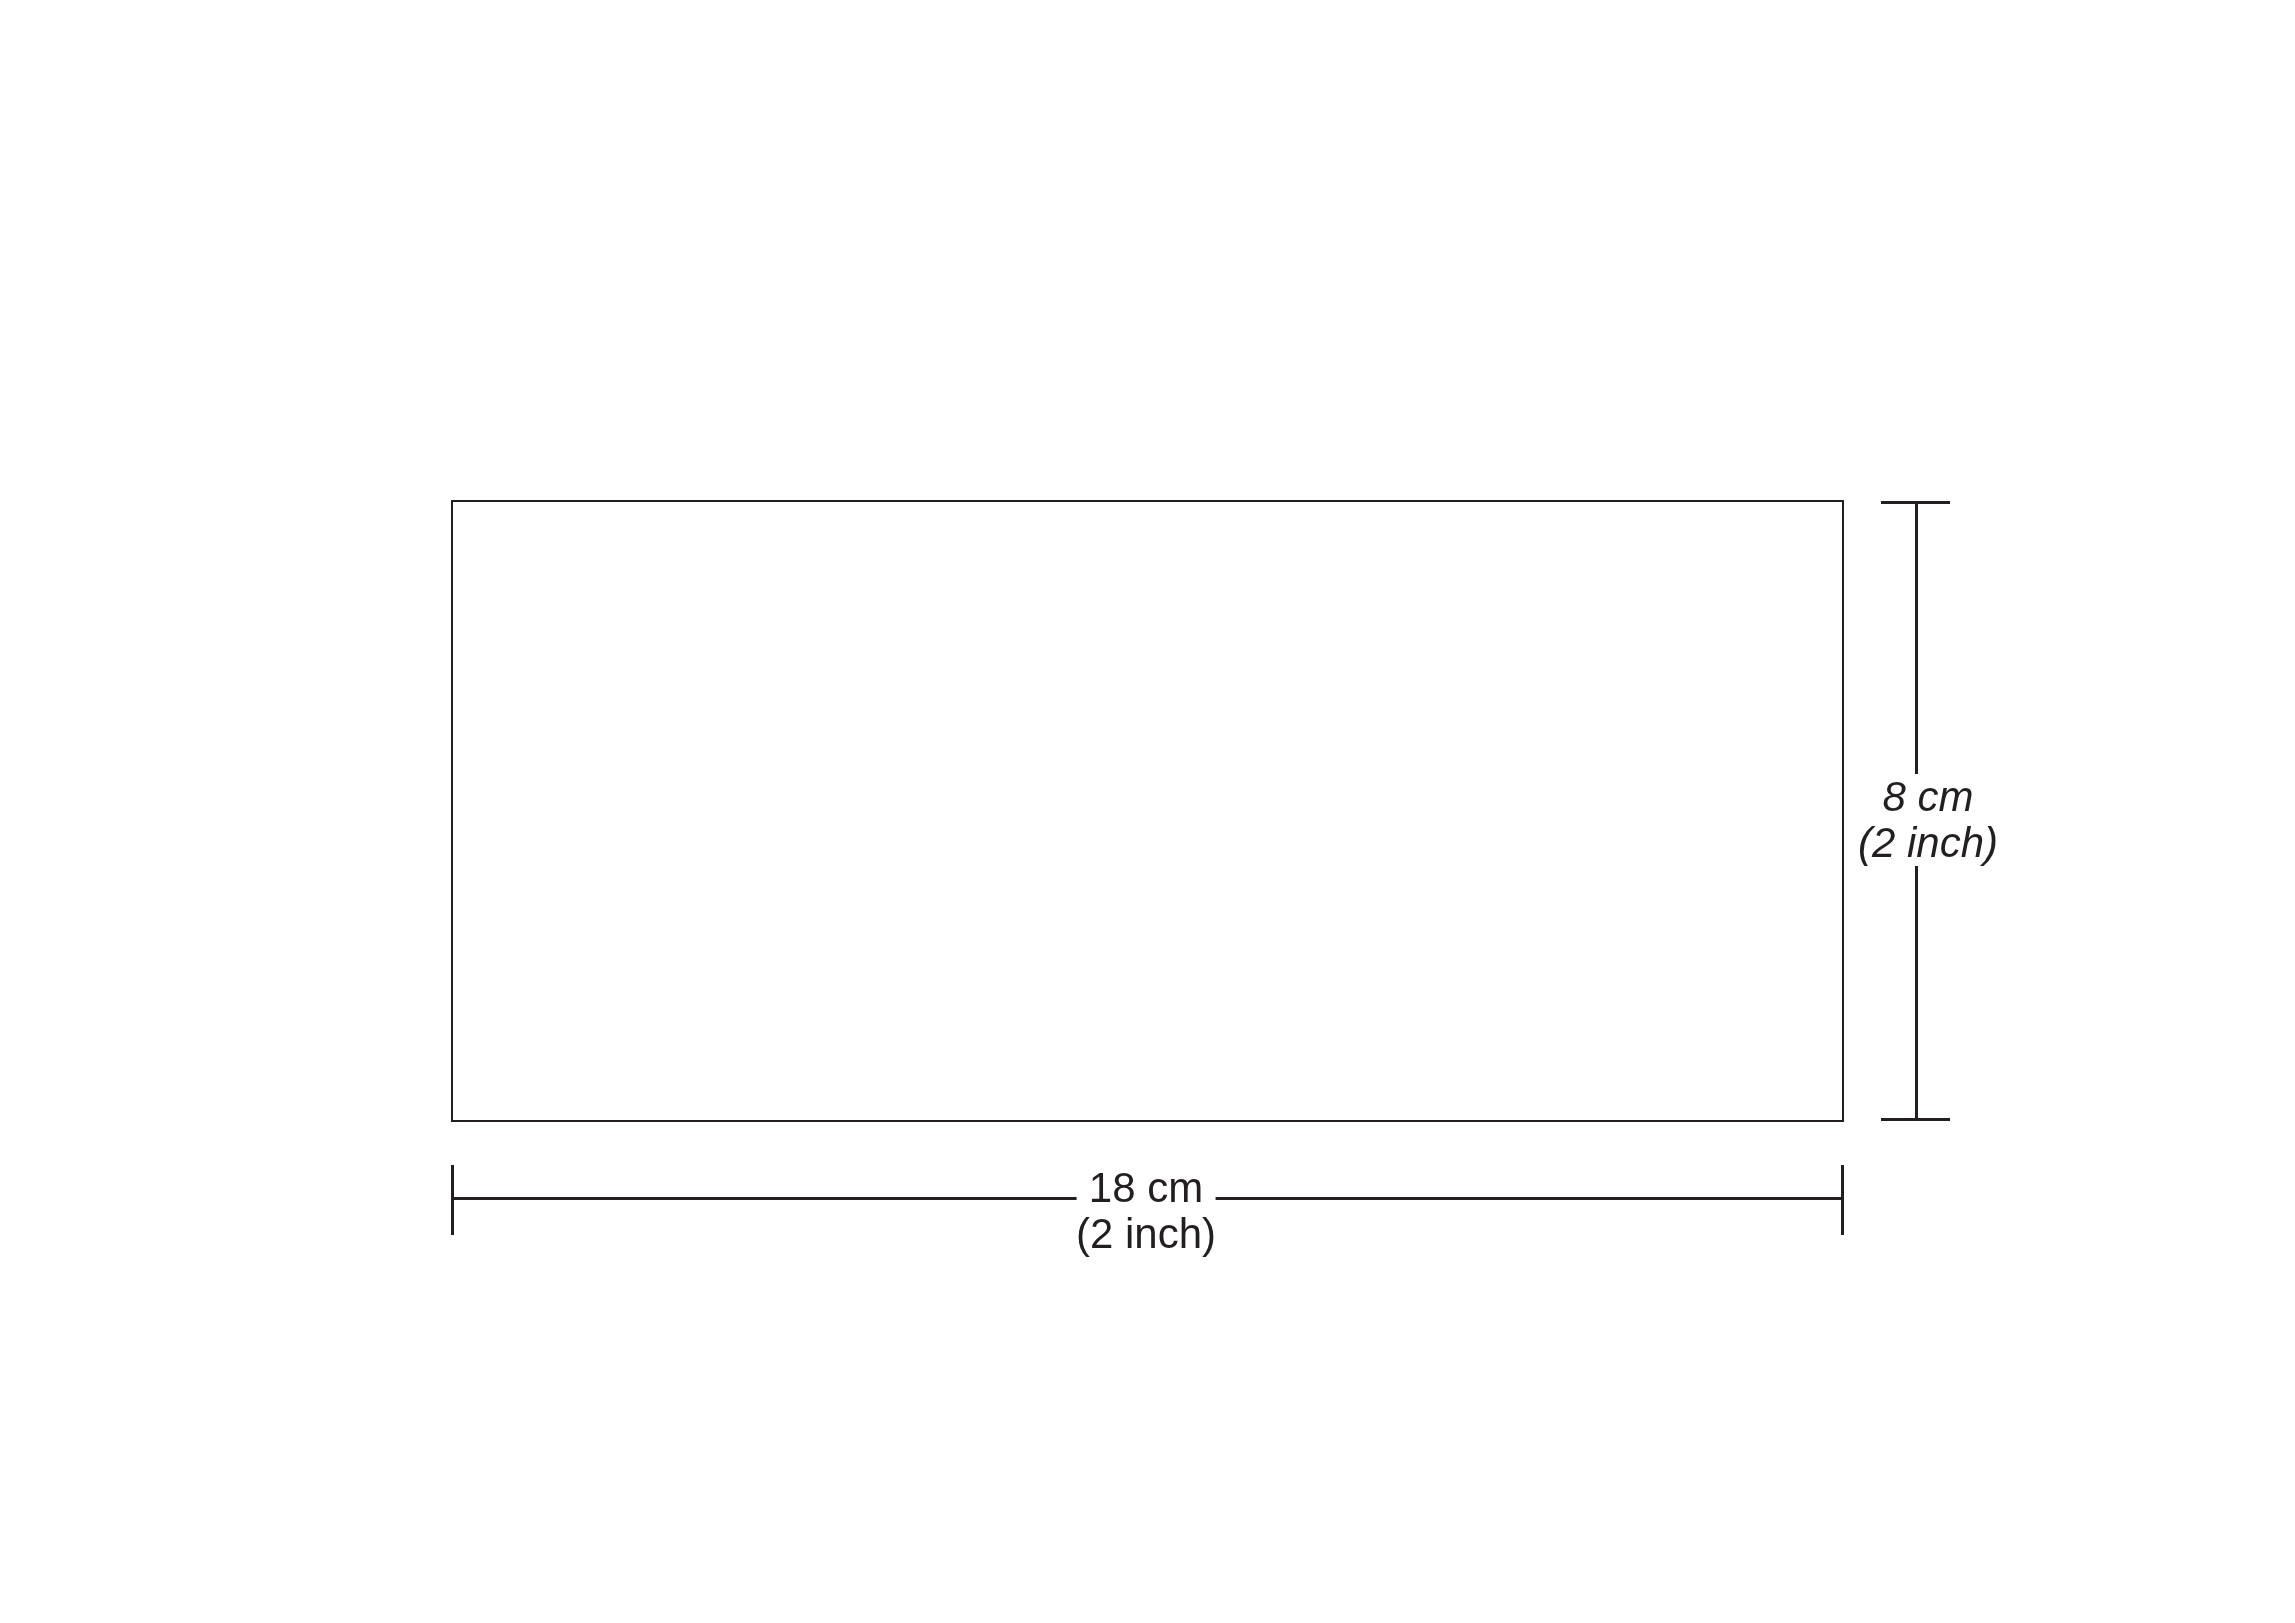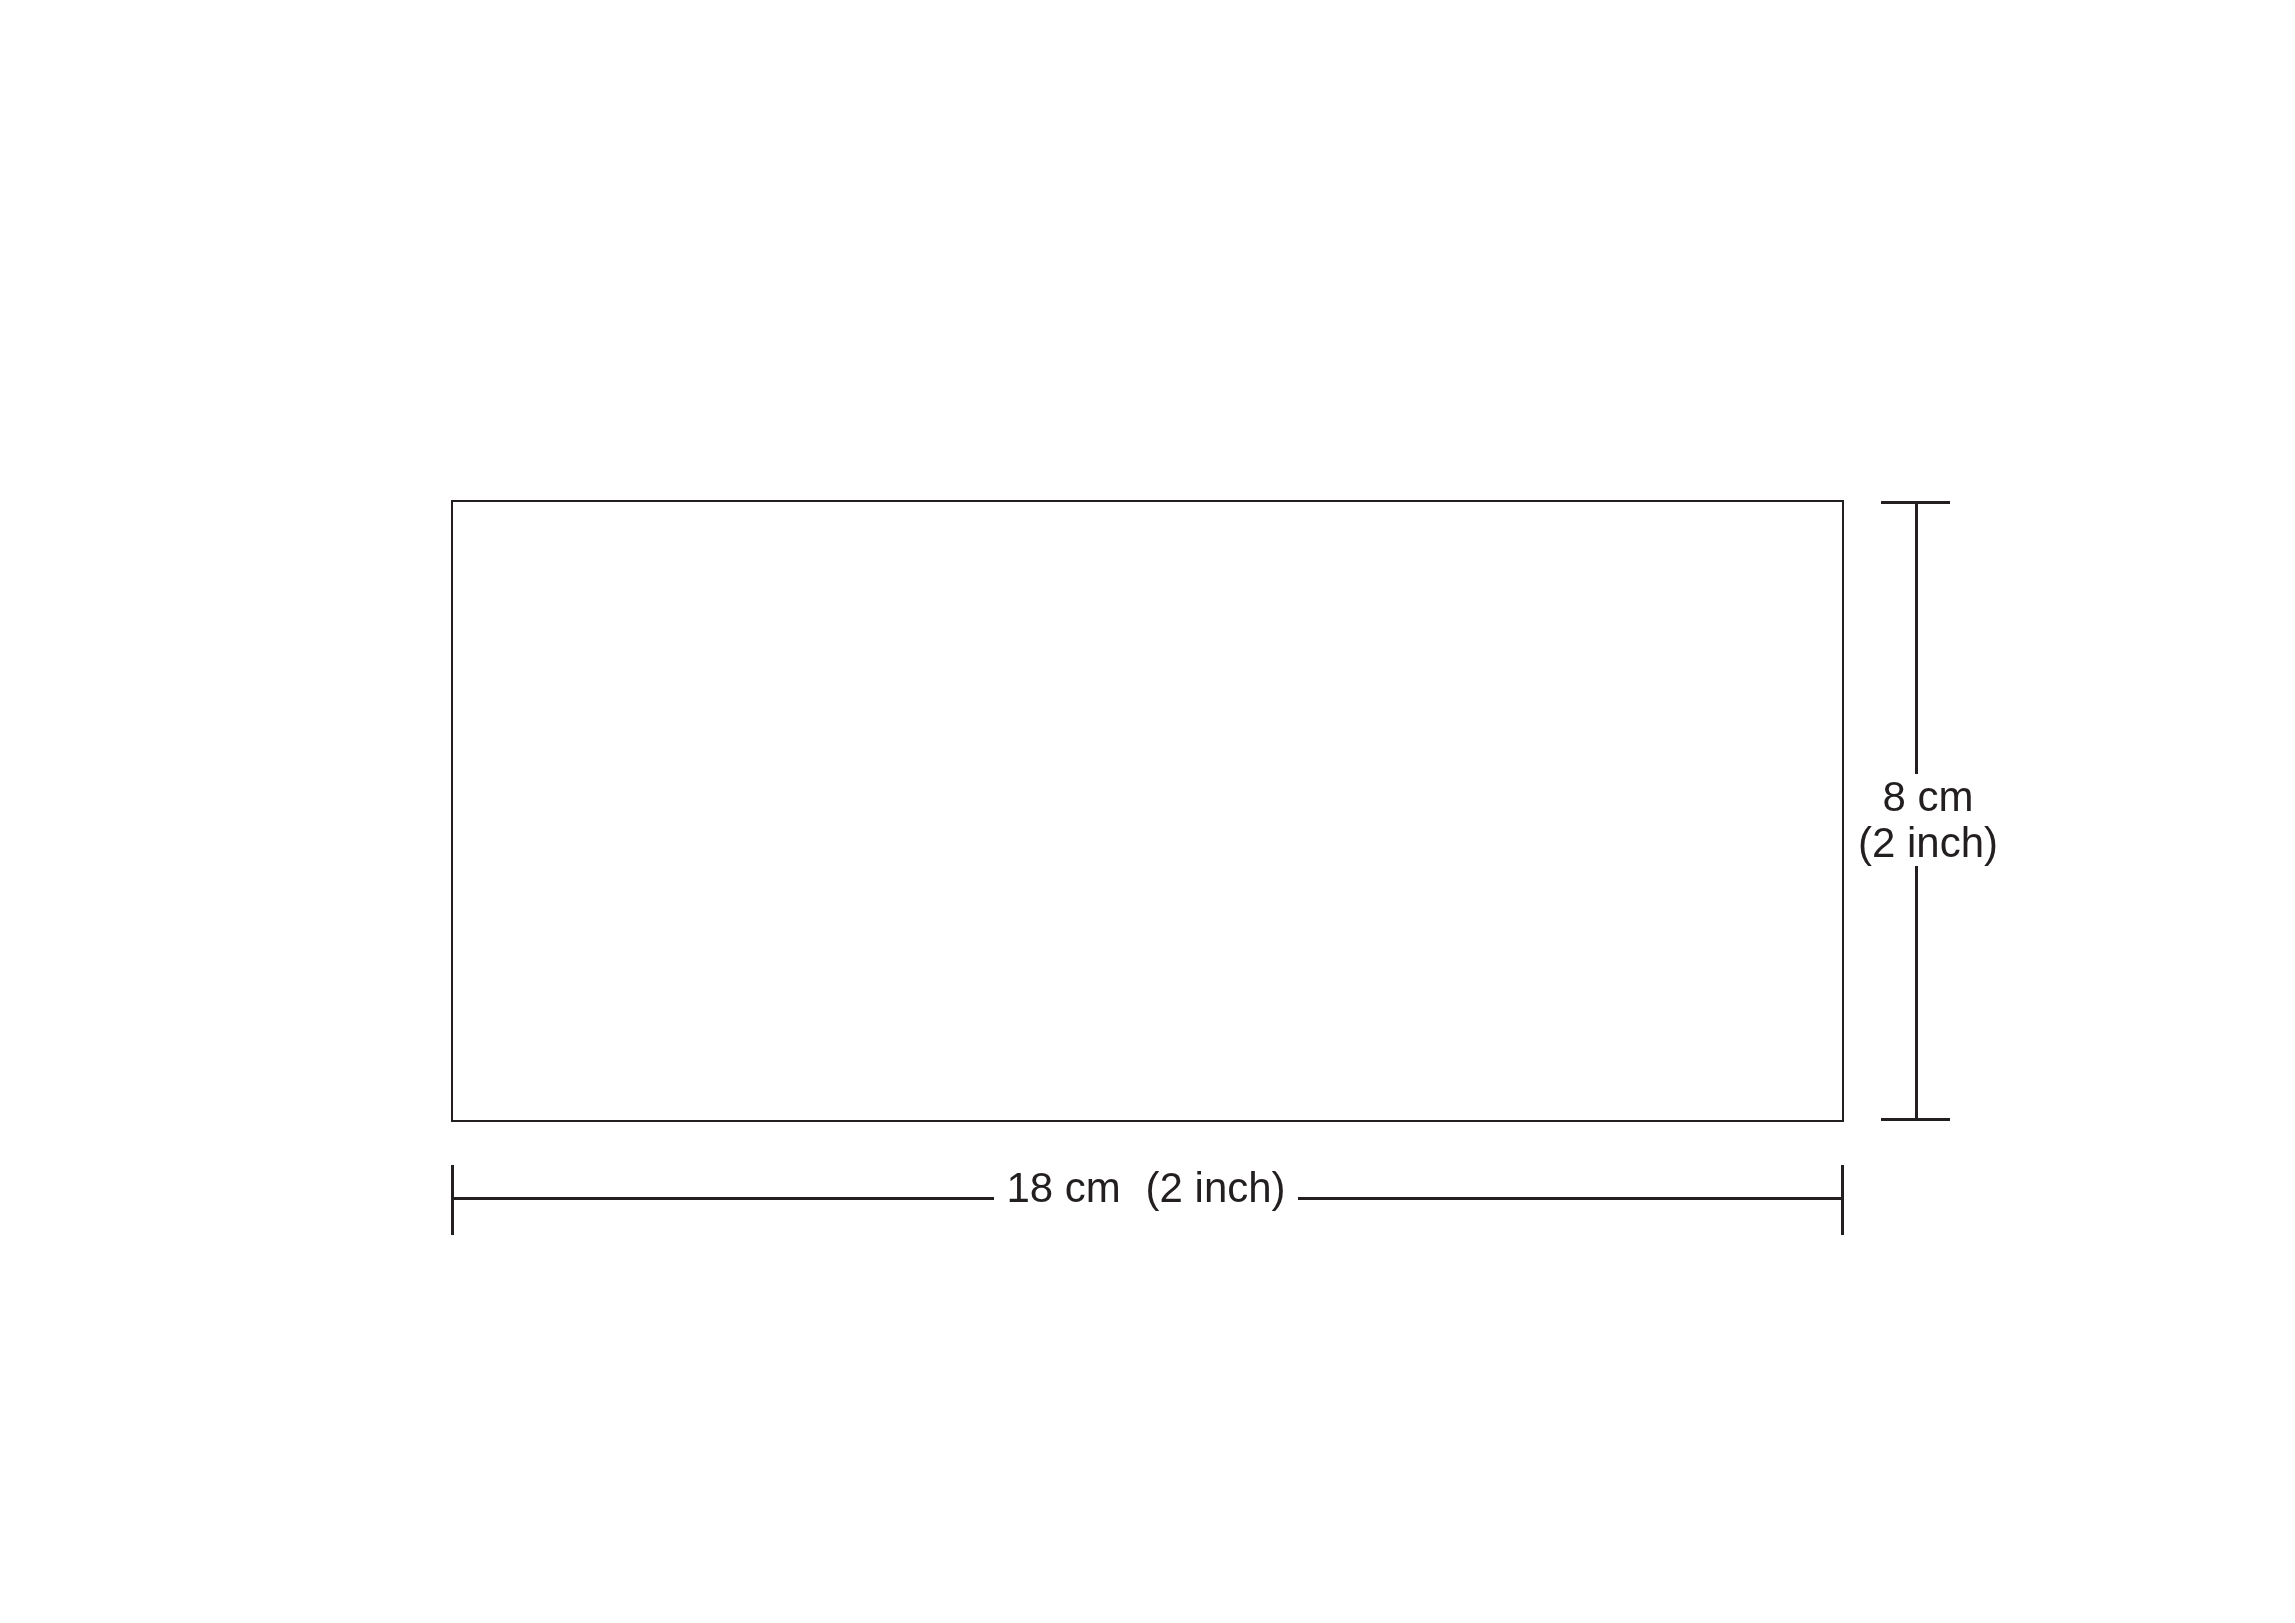--- a/index.html
+++ b/index.html
@@ -46,21 +46,21 @@
   
   .width-dim-line      { left: 452px;  top: 1197px; width: 1391px; }
   .width-tick-left     { left: 451px;  top: 1165px; height: 70px; }
   .width-tick-right    { left: 1841px; top: 1165px; height: 70px; }
   .width-label-block {
     position: absolute;
     left: 1146px;
     top: 1165px;
     transform: translateX(-50%);
     display: flex;
-    flex-direction: row;
+    flex-direction: column;
     align-items: center;
     text-align: center;
     font-size: 42px;
     line-height: 46px;
     white-space: nowrap;
   }
   .width-label-block .label-line {
     background: var(--bg-color);
     padding: 0 12.4px;
   }
@@ -74,20 +74,21 @@
     left: 1928px;
     top: 774px;
     transform: translateX(-50%);
     display: flex;
     flex-direction: column;
     align-items: center;
     text-align: center;
     font-size: 42px;
     line-height: 46px;
     white-space: nowrap;
+    font-style: italic;
   }
   .height-label-block .label-line {
     background: var(--bg-color);
     padding: 0 7px;
   }
 </style>
 </head>
 <body>
 
 <div class="canvas">

